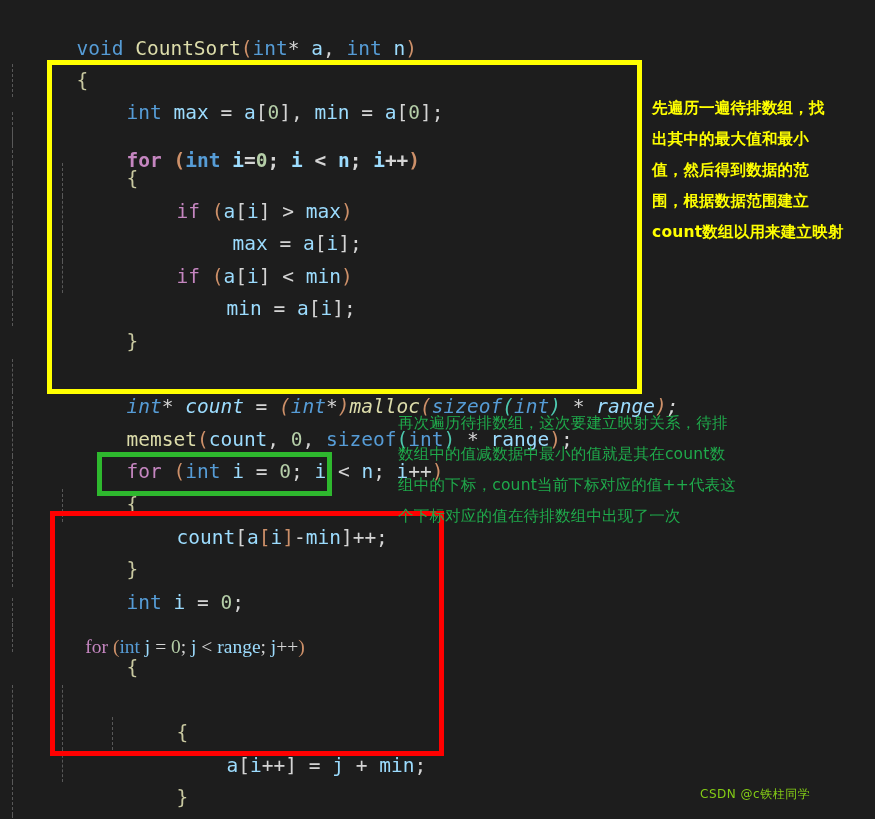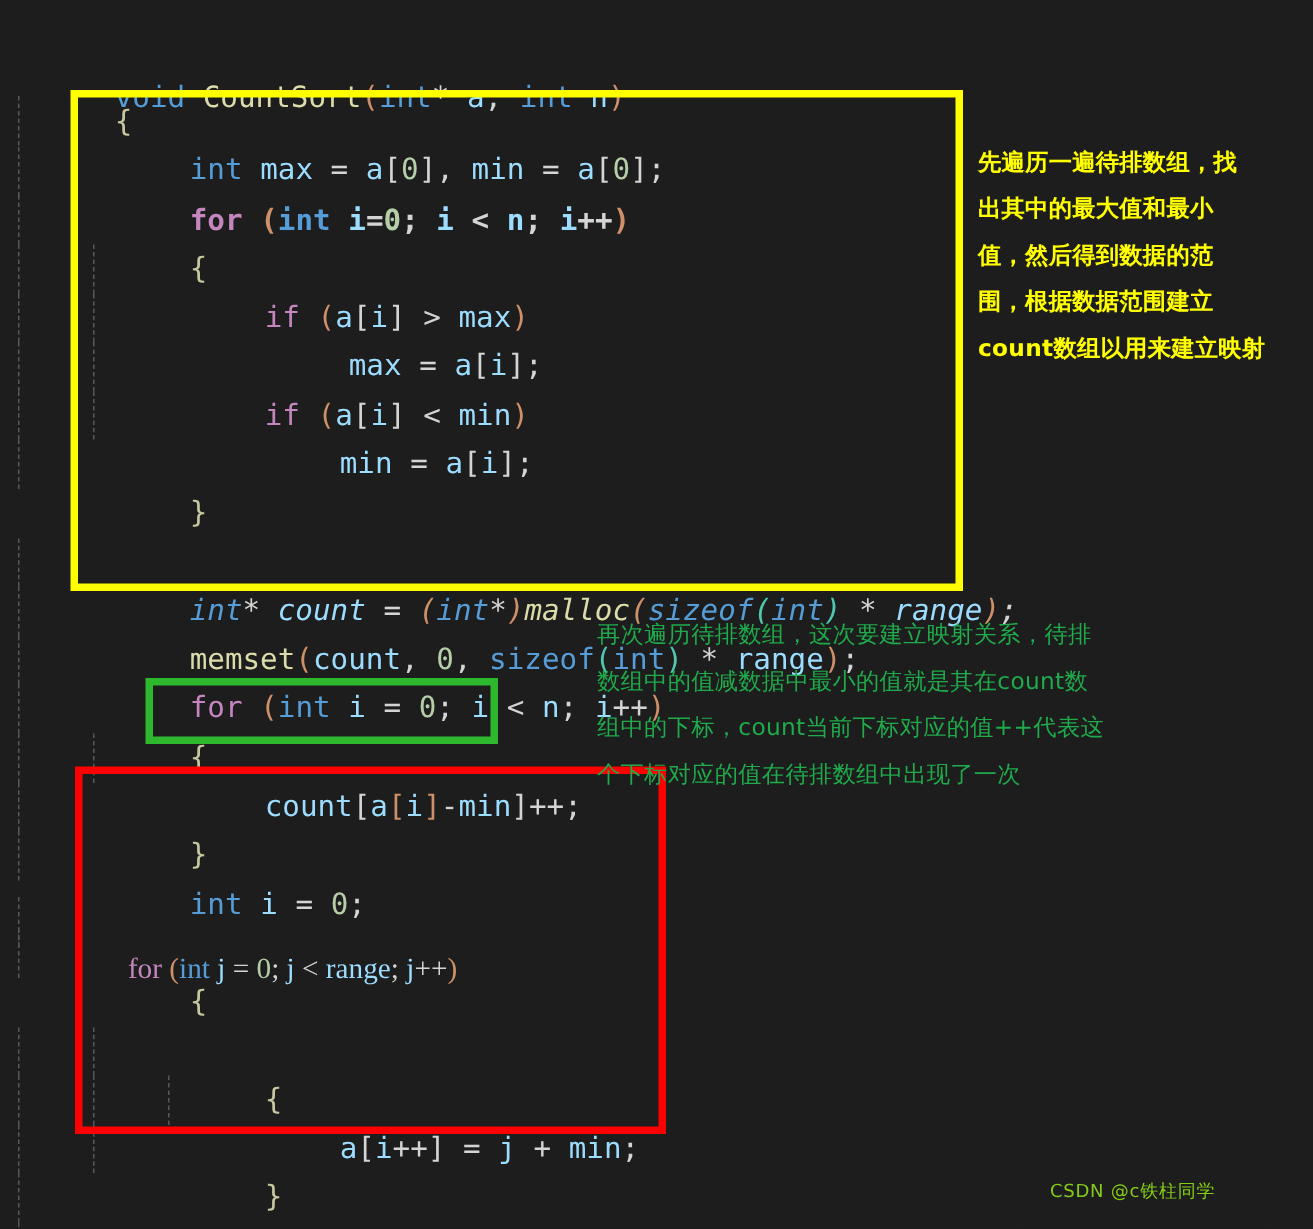--- a/index.html
+++ b/index.html
@@ -86,33 +86,33 @@
     letter-spacing: 0.5px;
   }
 </style>
 </head>
 <body>
 
 <div id="root">
 
   <div id="code">
 
-    <div class="ln" style="top:16px;position:absolute;left:0;">
+    <div class="ln" style="top:0px;position:absolute;left:0;">
       <span class="kw">void</span><span class="plain"> </span><span class="fn">CountSort</span><span class="par">(</span><span class="kw">int</span><span class="plain">* </span><span class="var">a</span><span class="plain">, </span><span class="kw">int</span><span class="plain"> </span><span class="var">n</span><span class="par">)</span>
     </div>
 
     <div class="ln" style="top:32.6px;position:absolute;left:0;">
       <span class="brk2">{</span>
     </div>
 
     <div class="ln" style="top:64px;position:absolute;left:0;">
       <span class="guide" style="left:12px;"></span><span style="padding-left:50px"></span><span class="kw">int</span><span class="plain"> </span><span class="var">max</span><span class="plain"> = </span><span class="var">a</span><span class="brk1">[</span><span class="num">0</span><span class="brk1">]</span><span class="plain">, </span><span class="var">min</span><span class="plain"> = </span><span class="var">a</span><span class="brk1">[</span><span class="num">0</span><span class="brk1">]</span><span class="plain">;</span>
     </div>
 
-    <div class="ln" style="top:98px;position:absolute;left:0;font-weight:bold;">
+    <div class="ln" style="top:112px;position:absolute;left:0;font-weight:bold;">
       <span class="guide" style="left:12px;"></span><span style="padding-left:50px"></span><span class="ctl">for</span><span class="plain"> </span><span class="par">(</span><span class="kw">int</span><span class="plain"> </span><span class="var">i</span><span class="plain">=</span><span class="num">0</span><span class="plain">; </span><span class="var">i</span><span class="plain"> &lt; </span><span class="var">n</span><span class="plain">; </span><span class="var">i</span><span class="plain">++</span><span class="par">)</span>
     </div>
 
     <div class="ln" style="top:130.4px;position:absolute;left:0;">
       <span class="guide" style="left:12px;"></span><span style="padding-left:50px"></span><span class="brk2">{</span>
     </div>
 
     <div class="ln" style="top:163px;position:absolute;left:0;">
       <span class="guide" style="left:12px;"></span><span class="guide" style="left:62px;"></span><span style="padding-left:100px"></span><span class="ctl">if</span><span class="plain"> </span><span class="par">(</span><span class="var">a</span><span class="brk1">[</span><span class="var">i</span><span class="brk1">]</span><span class="plain"> &gt; </span><span class="var">max</span><span class="par">)</span>
     </div>

